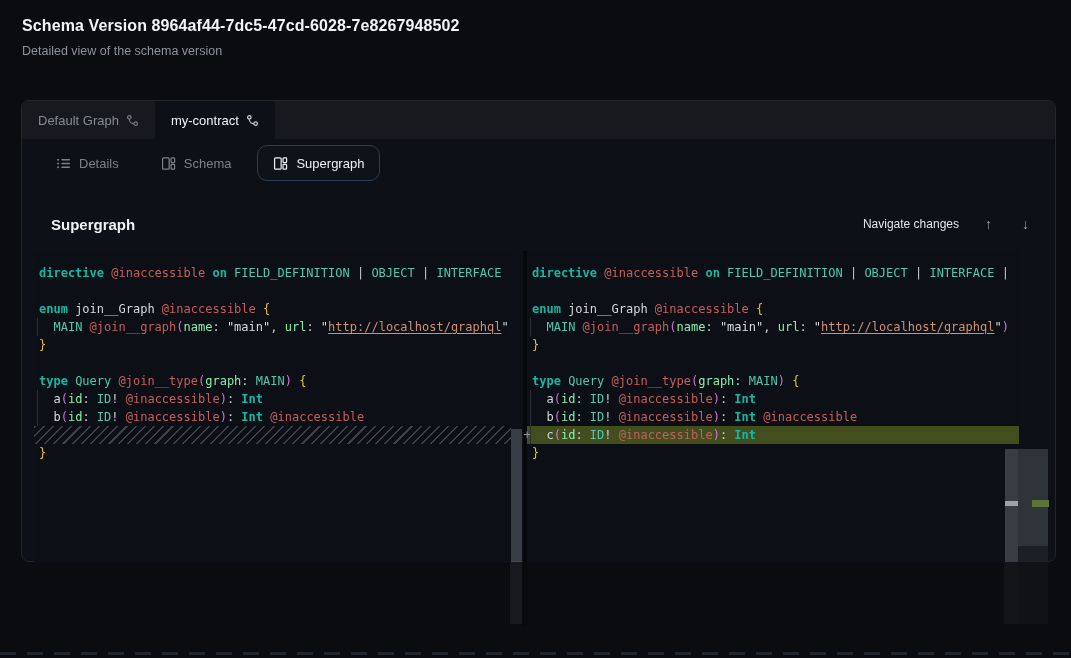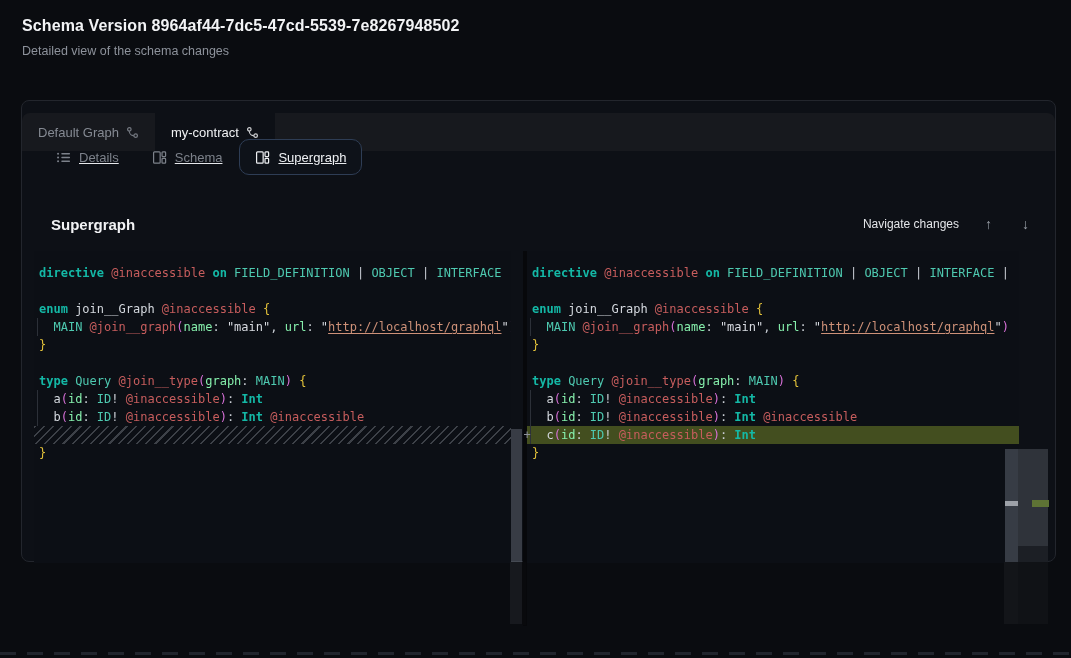--- a/index.html
+++ b/index.html
@@ -12,33 +12,33 @@
   
   .page-title { position:absolute; left:22px; top:17px; font-size:16px; font-weight:700; color:#f2f3f5; letter-spacing:.1px; }
   .page-subtitle { position:absolute; left:22px; top:44px; font-size:12.5px; color:#8d929b; }
 
   
   .card {
     position:absolute; left:21px; top:100px; width:1035px; height:462px;
     background:#0d1016; border:1px solid #23262d; border-radius:8px;
   }
   .tabstrip {
-    position:absolute; left:0; top:12px; right:0; height:38px;
+    position:absolute; left:0; top:0; right:0; height:38px;
     background:#17191e; border-radius:8px 8px 0 0; display:flex; overflow:hidden;text-align:right;
   }
   .tab {
     display:flex; align-items:center; gap:7px; padding:0 16px;
     font-size:13px; color:#858a93; cursor:pointer; white-space:nowrap;
   }
   .tab.active { background:#0d1016; color:#f1f2f4; }
   .tab .t-icon { display:inline-flex; opacity:.85; }
 
   .subtabs {
     position:absolute; left:0; top:38px; right:0; height:42px;
-    display:flex; align-items:flex-start; padding-left:18px; gap:1px;text-decoration:underline;
+    display:flex; align-items:flex-end; padding-left:18px; gap:10px;
   }
   .subtab {
     display:flex; align-items:center; gap:8px; height:36px; padding:0 15px;
     font-size:13px; color:#7c818a; border:1px solid transparent; border-radius:10px; cursor:pointer;
   }
   .subtab.active { color:#eef0f3; border-color:#2e3d55; background:#0e1219; }
   .subtab .s-icon { display:inline-flex; }
 
   .section-row { position:absolute; left:0; top:100px; right:0; height:46px; display:flex; align-items:center; }
   .section-title { margin-left:29px; font-size:15px; font-weight:700; color:#f2f3f5; }
@@ -98,22 +98,22 @@
     position:absolute; left:0; top:652px; width:1071px; height:3px;
     background:repeating-linear-gradient(90deg,#21252d 0 16px, transparent 16px 27px);
   }
   svg { display:block; }
 </style>
 </head>
 <body>
 
 <div id="app">
 
-  <div class="page-title">Schema Version 8964af44-7dc5-47cd-5539-7e8267948502</div>
-  <div class="page-subtitle">Detailed view of the schema changes</div>
+  <div class="page-title">Schema Version 8964af44-7dc5-47cd-6028-7e8267948502</div>
+  <div class="page-subtitle">Detailed view of the schema version</div>
 
   <div class="card">
 
     <div class="tabstrip">
       <div class="tab">
         <span>Default Graph</span>
         <span class="t-icon">
           <svg width="13" height="13" viewBox="0 0 14 14" fill="none" stroke="currentColor" stroke-width="1.3">
             <circle cx="3.6" cy="3.6" r="1.9"></circle>
               <circle cx="10.4" cy="10.4" r="1.9"></circle>

